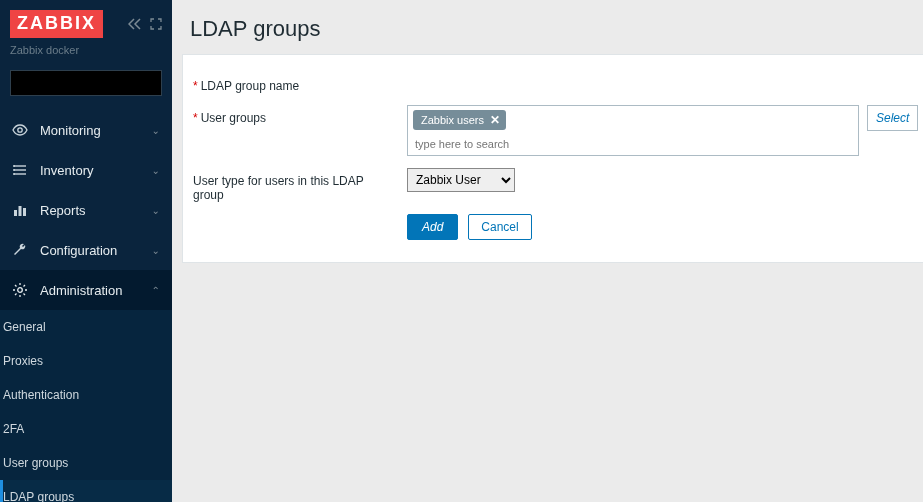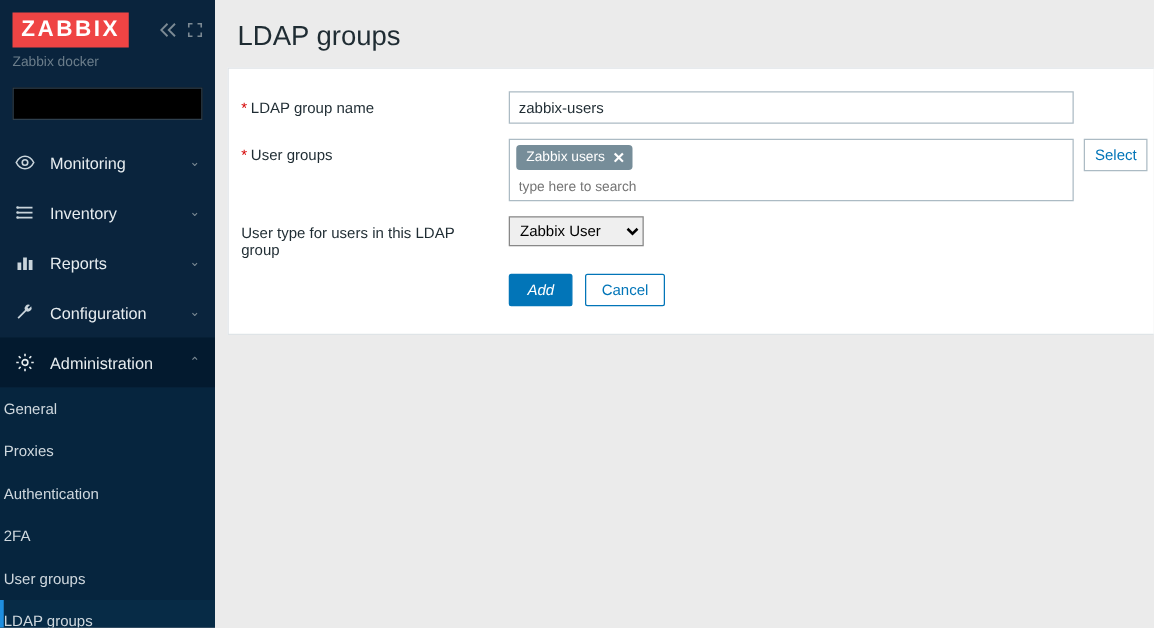--- a/index.html
+++ b/index.html
@@ -176,20 +176,21 @@
     padding: 4px 0 0 2px;
   }
   .select-btn {
     height: 26px;
     border: 1px solid #acbbc4;
     background: #fff;
     color: #0275b8;
     padding: 0 8px;
     font-size: 12px;
     cursor: pointer;
+    font-style: italic;
   }
   .dropdown {
     width: 108px;
     height: 24px;
     border: 1px solid #888;
     font-size: 12px;
     padding: 0 4px;
     background: #efefef;
   }
   .buttons-row {
@@ -341,23 +342,20 @@
   <div class="page-header">
     <h1 class="page-title">LDAP groups</h1>
   </div>
 
   <div class="panel">
 
     <div class="form-row">
       <div class="form-label">
         <span class="req">*</span><span>LDAP group name</span>
       </div>
-      <div class="form-field">
-        <input class="text-input" type="text" value="zabbix-users" style="">
-      </div>
     </div>
 
     <div class="form-row">
       <div class="form-label">
         <span class="req">*</span><span>User groups</span>
       </div>
       <div class="form-field">
         <div class="multiselect">
           <span class="tag">
             <span>Zabbix users</span>

